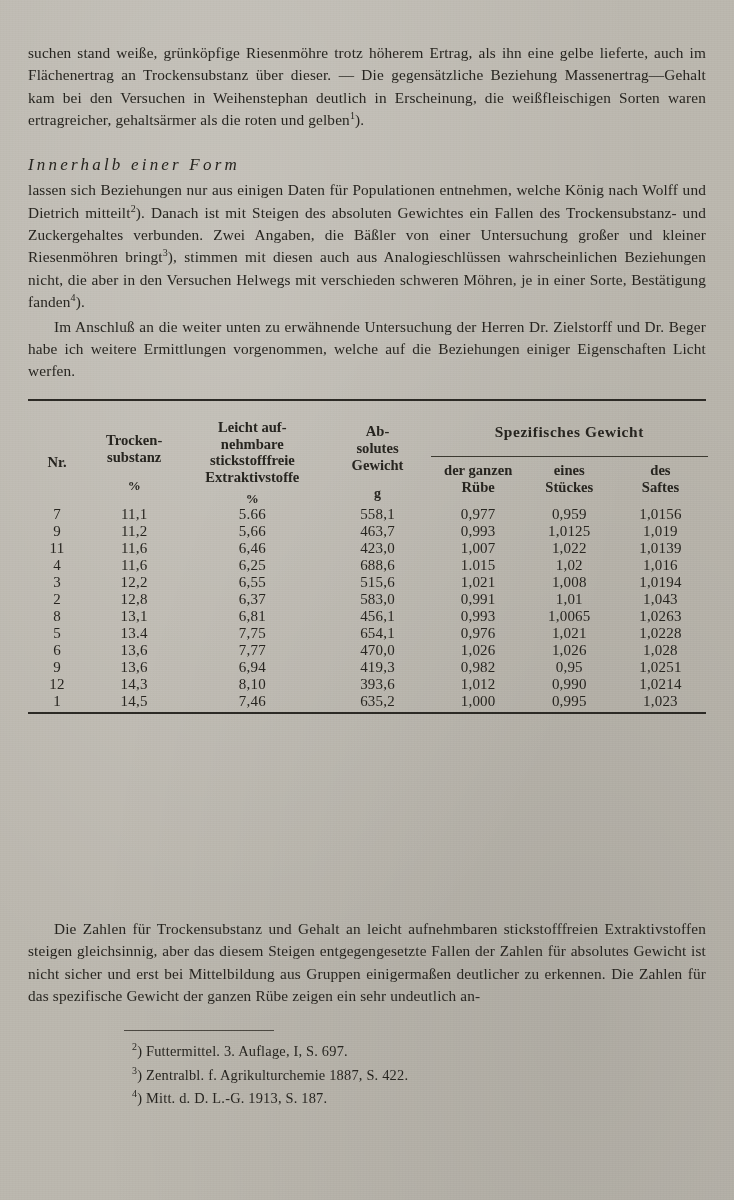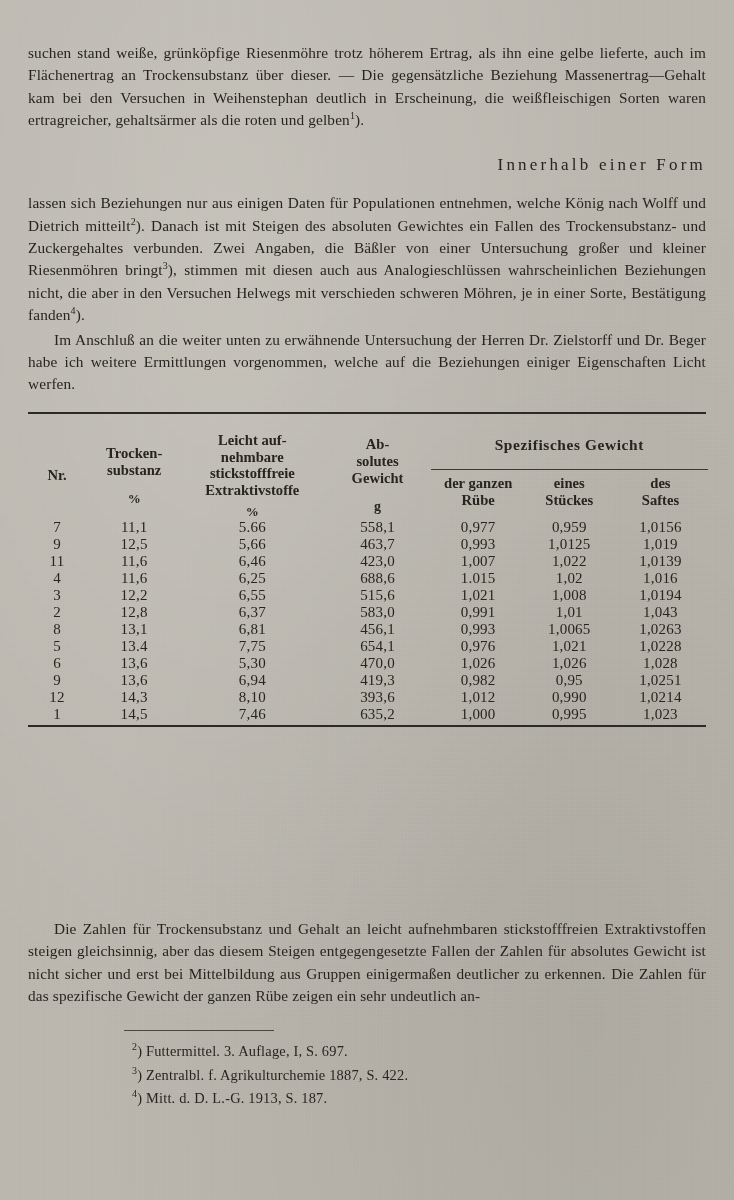--- a/index.html
+++ b/index.html
@@ -76,24 +76,25 @@
   }
   .emph-block {
     font-size: 17.2px;
     line-height: 1.48;
     letter-spacing: 0.3px;
     margin-top: 8px;
     text-indent: 28px;
     text-align: justify;
   }
   .section-head {
-    text-align: right;
+    text-align: left;
     font-size: 17px;
     letter-spacing: 3.2px;
-    margin: 24px 0 17px 0;
+    margin: 24px 0 4px 0;
+    font-style: italic;
   }
   .para-gap { margin-top: 2px; }
 
   
   table.data {
     width: 100%;
     border-collapse: collapse;
     margin-top: 18px;
     font-size: 15px;
   }
@@ -231,21 +232,21 @@
               <td class="num col-nr ">7</td>
               <td class="num col-ts vsep">11,1</td>
               <td class="num col-le vsep">5.66</td>
               <td class="num col-ab vsep">558,1</td>
               <td class="num col-sp vsep">0,977</td>
               <td class="num col-sp vsep">0,959</td>
               <td class="num col-sp vsep">1,0156</td>
             </tr>
             <tr>
               <td class="num col-nr ">9</td>
-              <td class="num col-ts vsep">12,5</td>
+              <td class="num col-ts vsep">11,2</td>
               <td class="num col-le vsep">5,66</td>
               <td class="num col-ab vsep">463,7</td>
               <td class="num col-sp vsep">0,993</td>
               <td class="num col-sp vsep">1,0125</td>
               <td class="num col-sp vsep">1,019</td>
             </tr>
             <tr>
               <td class="num col-nr ">11</td>
               <td class="num col-ts vsep">11,6</td>
               <td class="num col-le vsep">6,46</td>
@@ -295,21 +296,21 @@
               <td class="num col-ts vsep">13.4</td>
               <td class="num col-le vsep">7,75</td>
               <td class="num col-ab vsep">654,1</td>
               <td class="num col-sp vsep">0,976</td>
               <td class="num col-sp vsep">1,021</td>
               <td class="num col-sp vsep">1,0228</td>
             </tr>
             <tr>
               <td class="num col-nr ">6</td>
               <td class="num col-ts vsep">13,6</td>
-              <td class="num col-le vsep">5,30</td>
+              <td class="num col-le vsep">7,77</td>
               <td class="num col-ab vsep">470,0</td>
               <td class="num col-sp vsep">1,026</td>
               <td class="num col-sp vsep">1,026</td>
               <td class="num col-sp vsep">1,028</td>
             </tr>
             <tr>
               <td class="num col-nr ">9</td>
               <td class="num col-ts vsep">13,6</td>
               <td class="num col-le vsep">6,94</td>
               <td class="num col-ab vsep">419,3</td>

